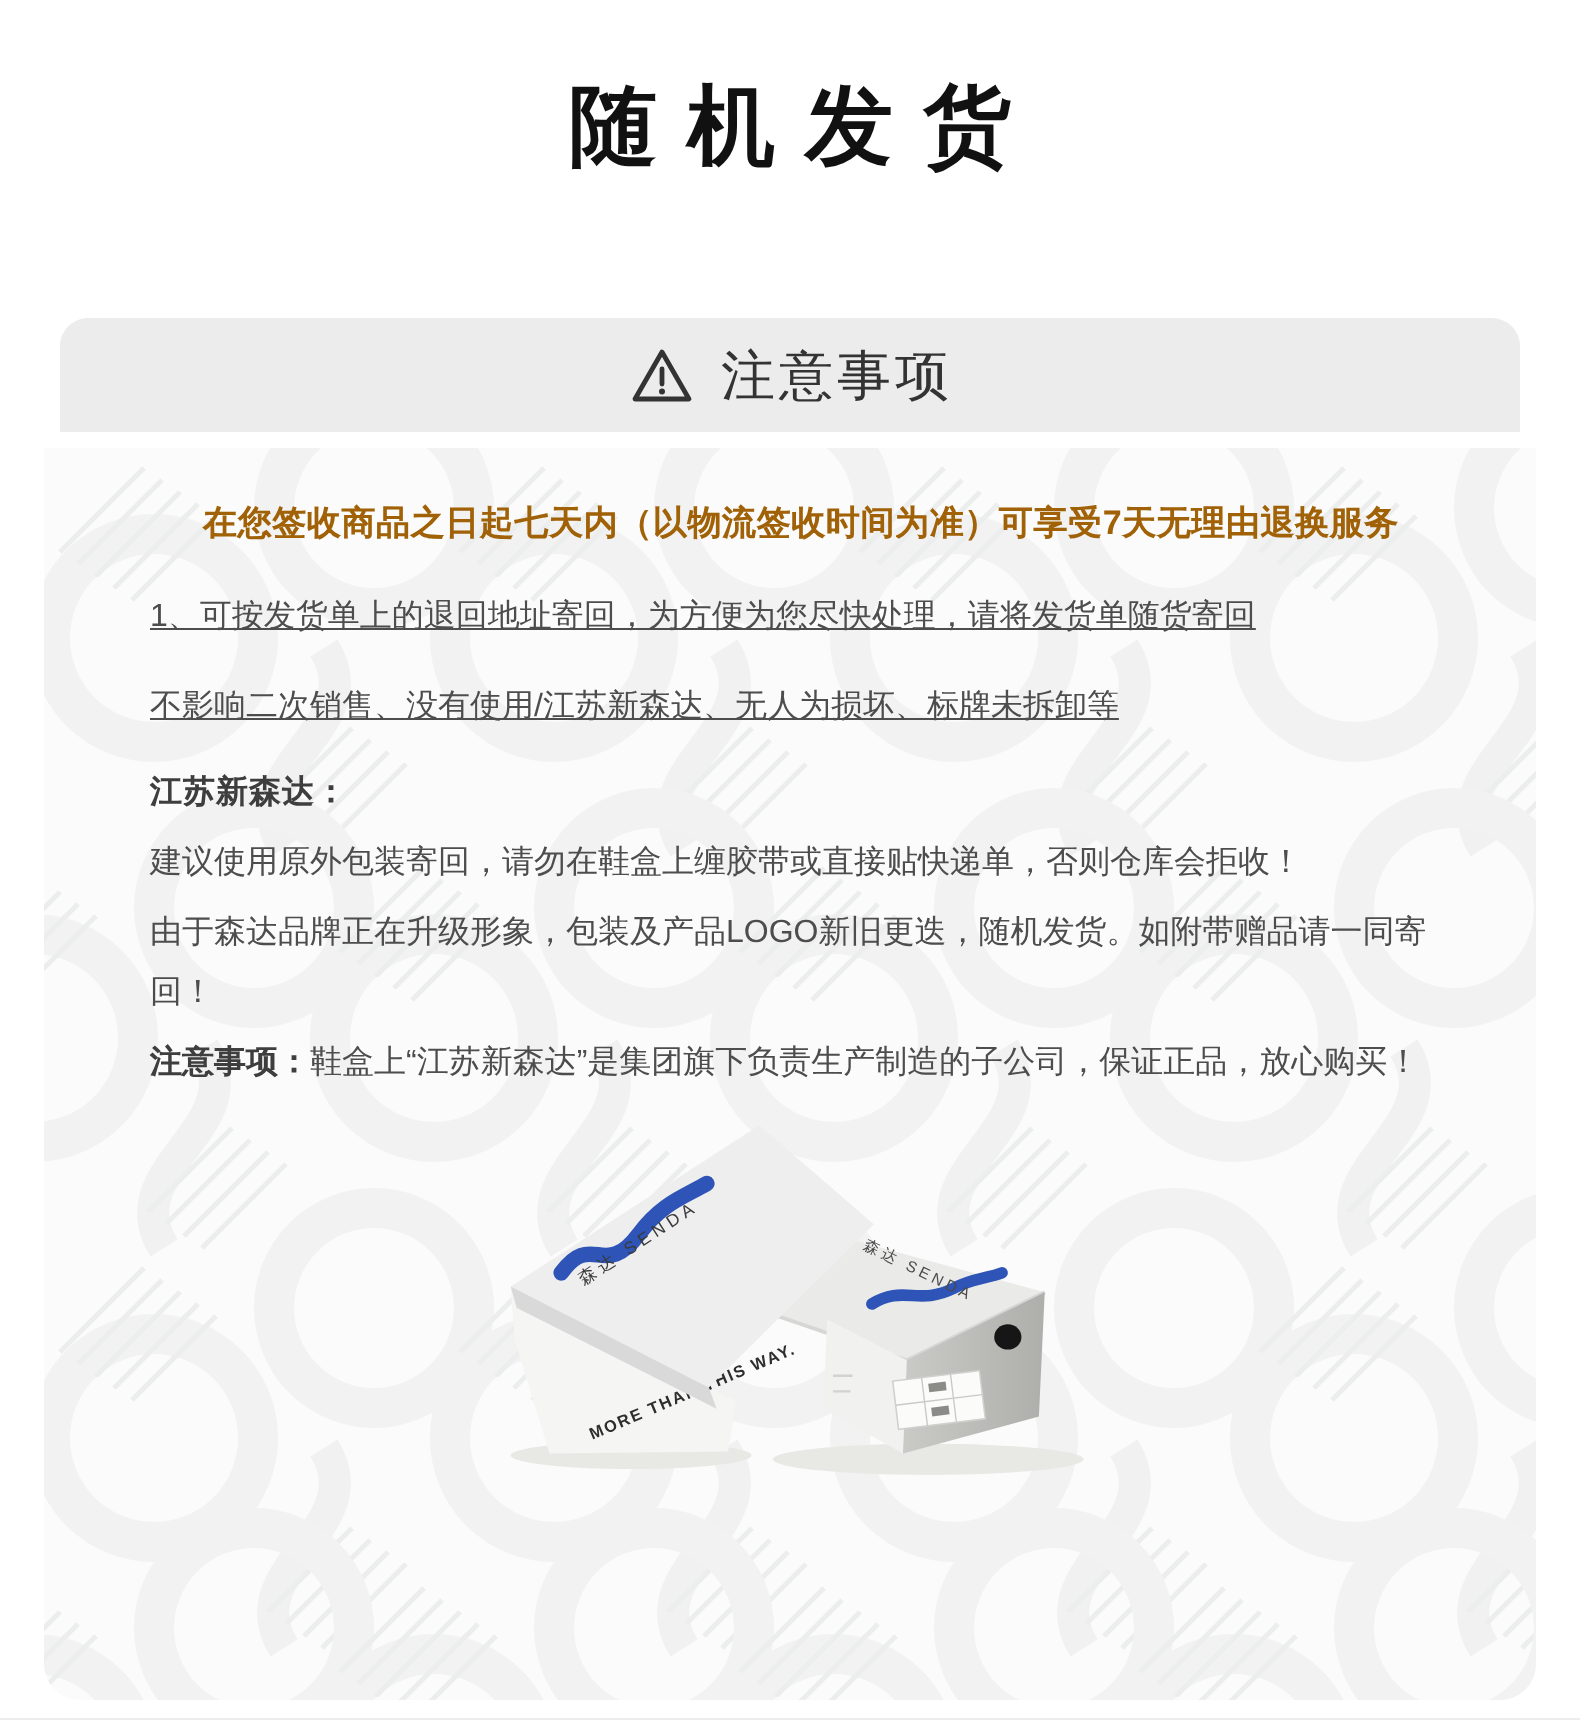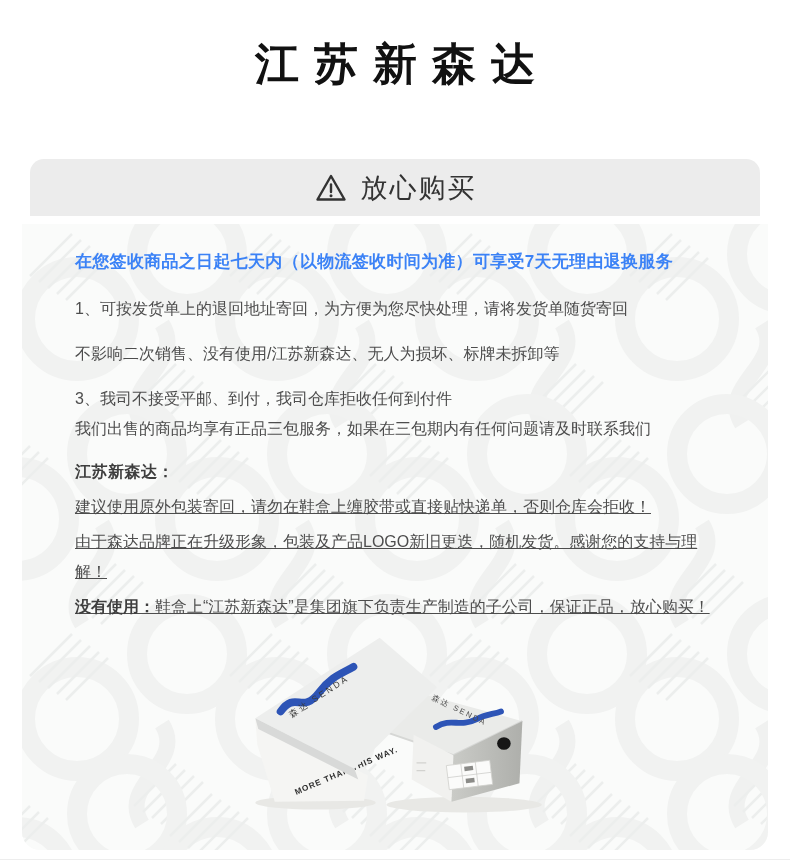--- a/index.html
+++ b/index.html
@@ -18,41 +18,41 @@
     display:flex;align-items:center;justify-content:center;gap:13px;
     font-size:27px;color:#333;letter-spacing:2px;
   }
   .warn-icon{display:block;}
   .notice-card{
     width:746px;height:626px;margin:8px auto 0;background:#fafbfa;
     border-radius:0 0 18px 18px;position:relative;overflow:hidden;
   }
   .pattern{position:absolute;left:0;top:0;}
   .card-content{position:relative;padding:0 42px 0 53px;font-size:16px;color:#4d4d4d;}
-  .intro{padding-top:24px;font-size:17px;font-weight:700;color:#3b82f6;line-height:28px;letter-spacing:0.3px;}
-  .note{margin-top:15px;line-height:30px;}
+  .intro{padding-top:24px;text-align:center;font-size:17px;font-weight:700;color:#a16207;line-height:28px;letter-spacing:0.3px;}
+  .note{margin-top:15px;line-height:30px;text-decoration:underline;}
   .note.first{margin-top:18px;}
   .sp-head{margin-top:13px;line-height:30px;font-weight:700;color:#3e3e3e;letter-spacing:0.5px;}
-  .sp-line{margin-top:5px;line-height:30px;text-decoration:underline;}
+  .sp-line{margin-top:5px;line-height:30px;}
   .tip-prefix{font-weight:700;color:#3e3e3e;}
   .photo{display:block;margin:4px auto 0;}
   .bottom-divider{position:absolute;left:0;bottom:6px;width:790px;height:1px;background:#ededed;}
 </style>
 </head>
 <body>
 
-<h1 class="title">江苏新森达</h1>
+<h1 class="title">随机发货</h1>
 
 <div class="notice-header">
   <svg class="warn-icon" width="34" height="32" viewBox="0 0 34 32" aria-hidden="true">
     <path d="M17 4 L30.5 27.5 L3.5 27.5 Z" fill="none" stroke="#333" stroke-width="2.4" stroke-linejoin="round"></path>
     <line x1="17" y1="12.5" x2="17" y2="20" stroke="#333" stroke-width="2.4" stroke-linecap="round"></line>
     <circle cx="17" cy="23.8" r="1.5" fill="#333"></circle>
   </svg>
-  <span>放心购买</span>
+  <span>注意事项</span>
 </div>
 
 <div class="notice-card">
 
   <svg class="pattern" width="746" height="626" viewBox="0 0 746 626" aria-hidden="true">
     <defs>
       <g id="ptile" fill="none">
         <circle cx="55" cy="95" r="52" stroke="#f1f2f1" stroke-width="20"></circle>
         <circle cx="165" cy="30" r="50" stroke="#f1f2f1" stroke-width="20"></circle>
         <path d="M120,200 C95,160 165,140 140,100" stroke="#f0f1f0" stroke-width="16"></path>
@@ -85,29 +85,25 @@
     <div class="intro">在您签收商品之日起七天内（以物流签收时间为准）可享受7天无理由退换服务</div>
 
     <div class="note first">
       <div>1、可按发货单上的退回地址寄回，为方便为您尽快处理，请将发货单随货寄回</div>
     </div>
 
     <div class="note">
       <div>不影响二次销售、没有使用/江苏新森达、无人为损坏、标牌未拆卸等</div>
     </div>
 
-    <div class="note">
-      <div>3、我司不接受平邮、到付，我司仓库拒收任何到付件</div>
-      <div>我们出售的商品均享有正品三包服务，如果在三包期内有任何问题请及时联系我们</div>
-    </div>
 
     <div class="sp-head">江苏新森达：</div>
     <div class="sp-line">建议使用原外包装寄回，请勿在鞋盒上缠胶带或直接贴快递单，否则仓库会拒收！</div>
-    <div class="sp-line">由于森达品牌正在升级形象，包装及产品LOGO新旧更迭，随机发货。感谢您的支持与理解！</div>
-    <div class="sp-line"><span class="tip-prefix">没有使用：</span><span>鞋盒上“江苏新森达”是集团旗下负责生产制造的子公司，保证正品，放心购买！</span></div>
+    <div class="sp-line">由于森达品牌正在升级形象，包装及产品LOGO新旧更迭，随机发货。如附带赠品请一同寄回！</div>
+    <div class="sp-line"><span class="tip-prefix">注意事项：</span><span>鞋盒上“江苏新森达”是集团旗下负责生产制造的子公司，保证正品，放心购买！</span></div>
 
     <svg class="photo" width="320" height="200" viewBox="0 0 320 206" aria-hidden="true">
       <defs>
         <linearGradient id="gSide" x1="0" y1="0" x2="1" y2="0">
           <stop offset="0" stop-color="#cacbc7"></stop>
             <stop offset="1" stop-color="#aeafab"></stop>
         </linearGradient>
       </defs>
 
       <ellipse cx="225" cy="184" rx="80" ry="8" fill="#e8e8e5"></ellipse>

